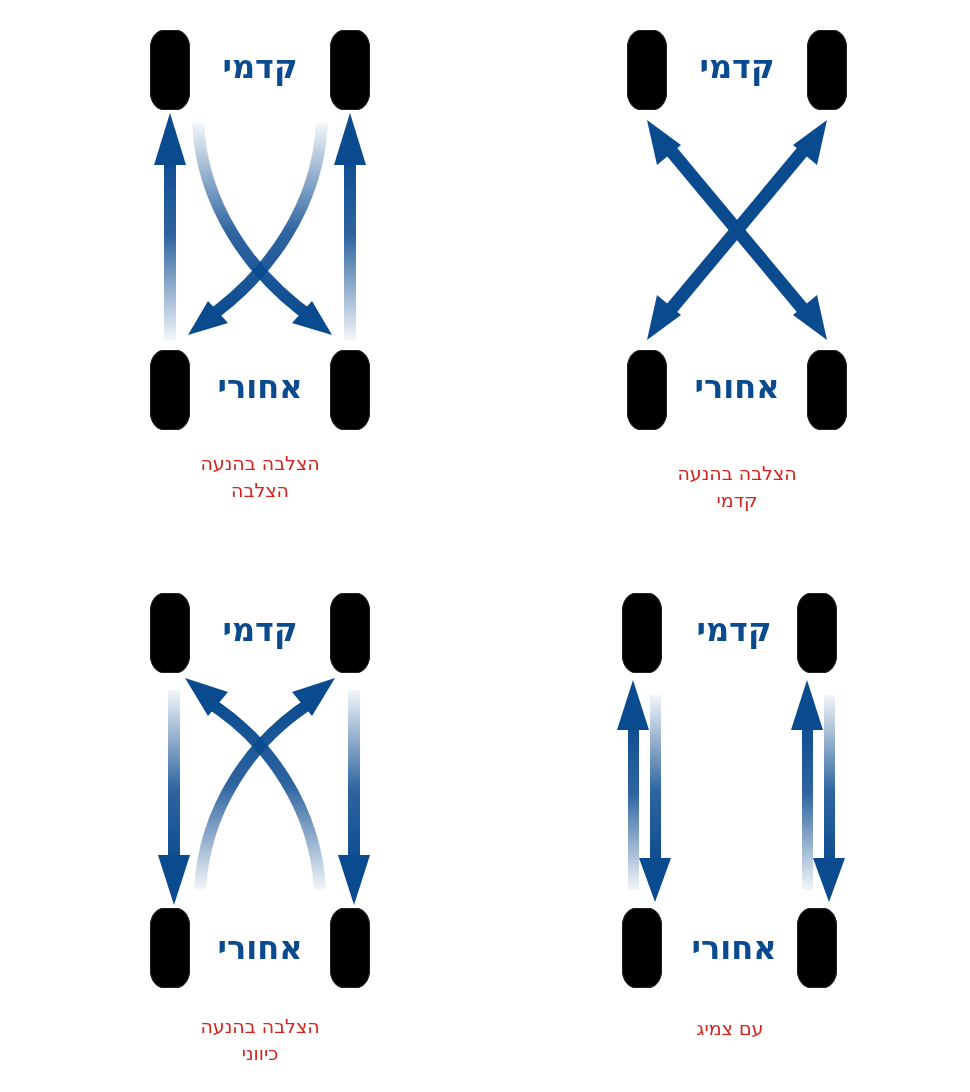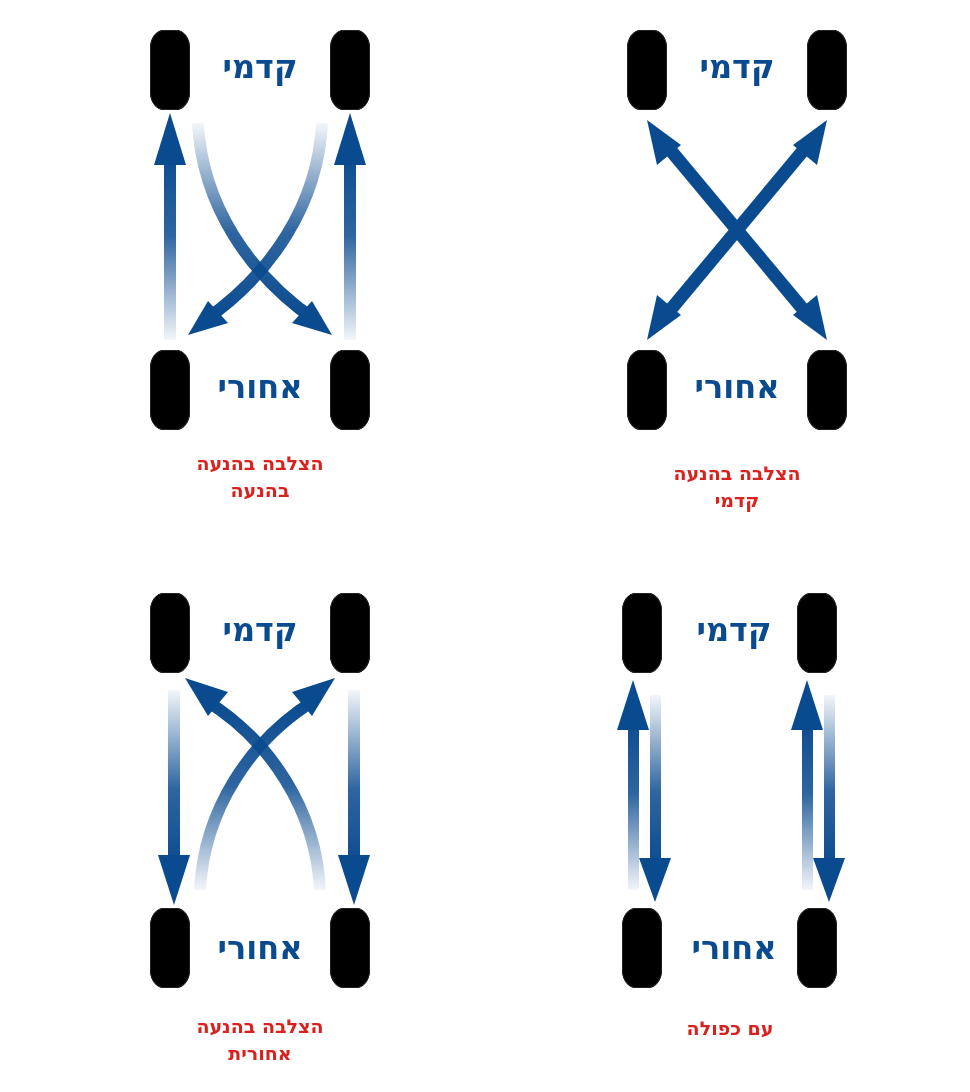--- a/index.html
+++ b/index.html
@@ -41,21 +41,21 @@
       font-size: 32px;
       direction: rtl;
       text-align: center;
       width: 120px;
       line-height: 40px;
     }
     .caption {
       position: absolute;
       color: #d9211d;
       font-size: 19px;
-      font-weight: bold;
+      font-weight: normal;
       direction: rtl;
       text-align: center;
       width: 240px;
       line-height: 27px;
     }
     .caption span { display: block; }
   </style>
 </head>
 <body>
 
@@ -88,21 +88,21 @@
     <rect x="204" y="125" width="12" height="190" fill="url(#fadeUp)"></rect>
     <polygon points="210,88 194,140 226,140" fill="#0a4a8f"></polygon>
 
     <path d="M58,98 C62,180 110,250 175,295" stroke="url(#fadeDown)" stroke-width="12" fill="none"></path>
     <polygon points="192,310 152,298 172,276" fill="#0a4a8f"></polygon>
     <path d="M182,98 C178,180 130,250 65,295" stroke="url(#fadeDown)" stroke-width="12" fill="none"></path>
     <polygon points="48,310 88,298 68,276" fill="#0a4a8f"></polygon>
   </svg>
   <div class="caption" style="left:0px; top:425px;">
     <span>הצלבה בהנעה</span>
-    <span>בהנעה</span>
+    <span>הצלבה</span>
   </div>
 </div>
 
 <div class="panel" style="left:617px; top:25px;">
   <div class="tire" style="left:10px; top:5px;"></div>
   <div class="tire" style="left:190px; top:5px;"></div>
   <div class="tire" style="left:10px; top:325px;"></div>
   <div class="tire" style="left:190px; top:325px;"></div>
   <div class="axle-label" style="left:60px; top:22px;">קדמי</div>
   <div class="axle-label" style="left:60px; top:342px;">אחורי</div>
@@ -134,21 +134,21 @@
     <rect x="208" y="100" width="12" height="180" fill="url(#fadeDown)"></rect>
     <polygon points="214,315 198,265 230,265" fill="#0a4a8f"></polygon>
 
     <path d="M60,300 C64,220 110,150 175,110" stroke="url(#fadeUp)" stroke-width="12" fill="none"></path>
     <polygon points="195,88 152,102 172,126" fill="#0a4a8f"></polygon>
     <path d="M180,300 C176,220 130,150 65,110" stroke="url(#fadeUp)" stroke-width="12" fill="none"></path>
     <polygon points="45,88 88,102 68,126" fill="#0a4a8f"></polygon>
   </svg>
   <div class="caption" style="left:0px; top:423px;">
     <span>הצלבה בהנעה</span>
-    <span>אחורית</span>
+    <span>כיווני</span>
   </div>
 </div>
 
 <div class="panel" style="left:612px; top:590px;">
   <div class="tire" style="left:10px; top:3px;"></div>
   <div class="tire" style="left:185px; top:3px;"></div>
   <div class="tire" style="left:10px; top:318px;"></div>
   <div class="tire" style="left:185px; top:318px;"></div>
   <div class="axle-label" style="left:62px; top:20px;">קדמי</div>
   <div class="axle-label" style="left:62px; top:338px;">אחורי</div>
@@ -158,15 +158,15 @@
     <polygon points="21,90 5,140 37,140" fill="#0a4a8f"></polygon>
     <rect x="38" y="105" width="11" height="175" fill="url(#fadeDown)"></rect>
     <polygon points="43,312 27,268 59,268" fill="#0a4a8f"></polygon>
 
     <rect x="190" y="125" width="11" height="175" fill="url(#fadeUp)"></rect>
     <polygon points="195,90 179,140 211,140" fill="#0a4a8f"></polygon>
     <rect x="212" y="105" width="11" height="175" fill="url(#fadeDown)"></rect>
     <polygon points="217,312 201,268 233,268" fill="#0a4a8f"></polygon>
   </svg>
   <div class="caption" style="left:-2px; top:425px;">
-    <span>עם כפולה</span>
+    <span>עם צמיג</span>
   </div>
 </div>
 
 </body></html>

